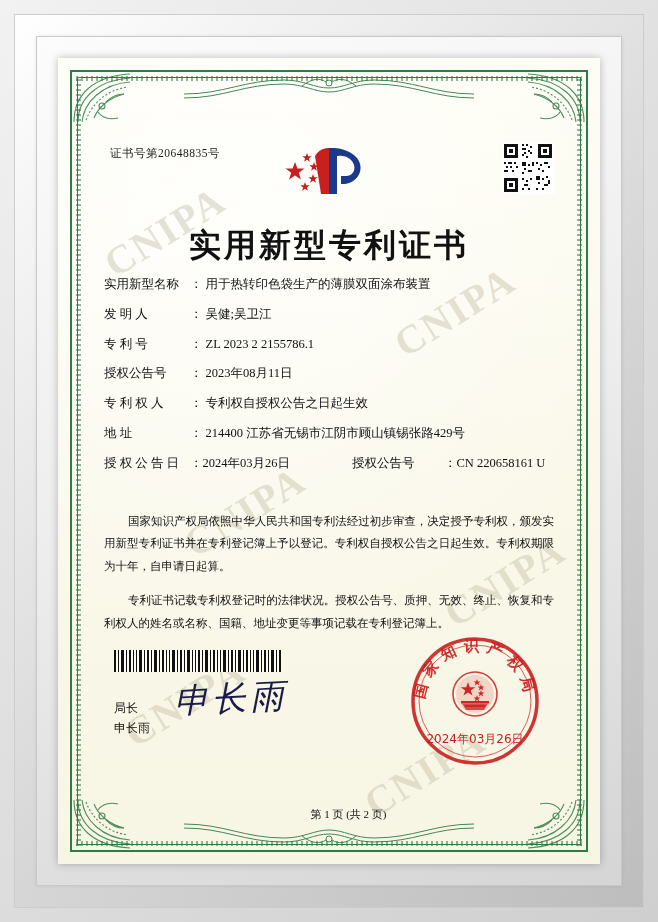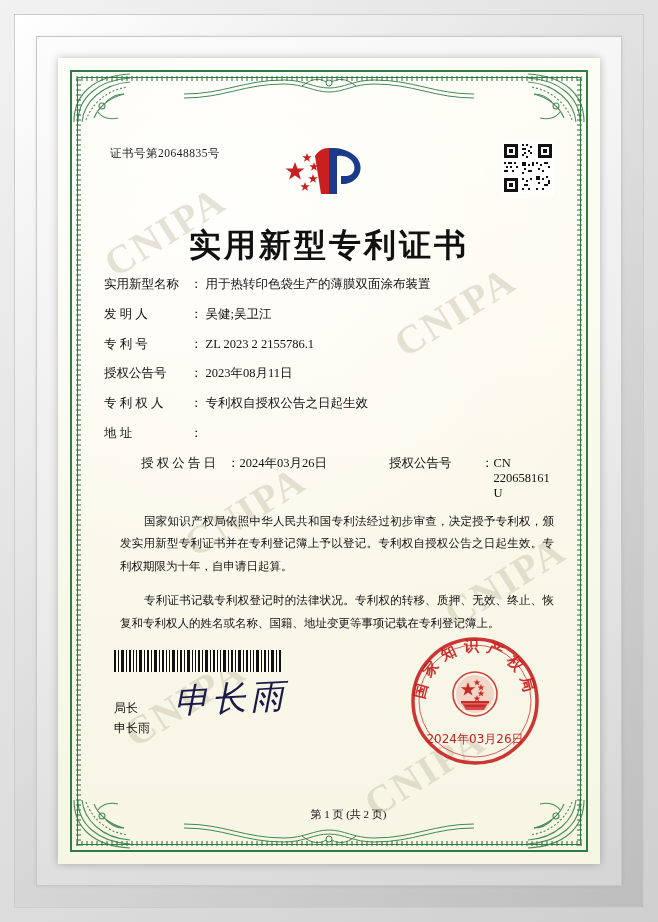--- a/index.html
+++ b/index.html
@@ -188,21 +188,20 @@
   }
   .field .sep { margin: 0 3px 0 0; }
   .field .val { flex: 1; }
 
   .field-row2 {
     display: flex;
     align-items: baseline;
     font-size: 12.5px;
     color: #111;
     margin-bottom: 13.5px;
-    margin-left: 37px;
   }
   .field-row2 .half {
     display: flex;
     align-items: baseline;
   }
   .field-row2 .half:first-child { width: 248px; flex: 0 0 248px; }
   .field-row2 .lbl {
     width: 86px;
     flex: 0 0 86px;
     display: flex;
@@ -217,21 +216,21 @@
 
   .paras {
     position: absolute;
     left: 46px; right: 46px;
     top: 452px;
     font-size: 11.5px;
     line-height: 1.95;
     color: #111;
     text-align: justify;
   }
-  .paras p { margin: 0 0 12px 16px; text-indent: 24px; }
+  .paras p { margin: 0 0 12px 0; text-indent: 24px; }
 
   .barcode {
     position: absolute;
     left: 56px; top: 592px;
     width: 168px; height: 22px;
   }
 
   .seal {
     position: absolute;
     right: 54px; top: 572px;
@@ -461,40 +460,41 @@
 
         <div class="field">
           <span class="lbl">专 利 权 人</span>
           <span class="sep">：</span>
           <span class="val">专利权自授权公告之日起生效</span>
         </div>
 
         <div class="field">
           <span class="lbl">地 址</span>
           <span class="sep">：</span>
+          <span class="val">214400 江苏省无锡市江阴市顾山镇锡张路429号</span>
         </div>
 
         <div class="field-row2">
           <span class="half">
             <span class="lbl">授 权 公 告 日</span>
             <span class="sep">：</span>
             <span>2024年03月26日</span>
           </span>
           <span class="half">
             <span class="lbl2">授权公告号</span>
             <span class="sep">：</span>
             <span>CN 220658161 U</span>
           </span>
         </div>
 
       </div>
 
       <div class="paras">
         <p>国家知识产权局依照中华人民共和国专利法经过初步审查，决定授予专利权，颁发实用新型专利证书并在专利登记簿上予以登记。专利权自授权公告之日起生效。专利权期限为十年，自申请日起算。</p>
-        <p>专利证书记载专利权登记时的法律状况。专利权的转移、质押、无效、终止、恢复和专利权人的姓名或名称、国籍、地址变更等事项记载在专利登记簿上。</p>
+        <p>专利证书记载专利权登记时的法律状况。授权公告号、质押、无效、终止、恢复和专利权人的姓名或名称、国籍、地址变更等事项记载在专利登记簿上。</p>
       </div>
 
       <svg class="barcode" viewBox="0 0 168 22" shape-rendering="crispEdges">
         <rect width="168" height="22" fill="#fdfcf0"></rect>
         <g fill="#111">
           <rect x="0" y="0" width="2" height="22"></rect>
             <rect x="4" y="0" width="1" height="22"></rect>
           <rect x="7" y="0" width="3" height="22"></rect>
             <rect x="12" y="0" width="1" height="22"></rect>
           <rect x="15" y="0" width="2" height="22"></rect>

